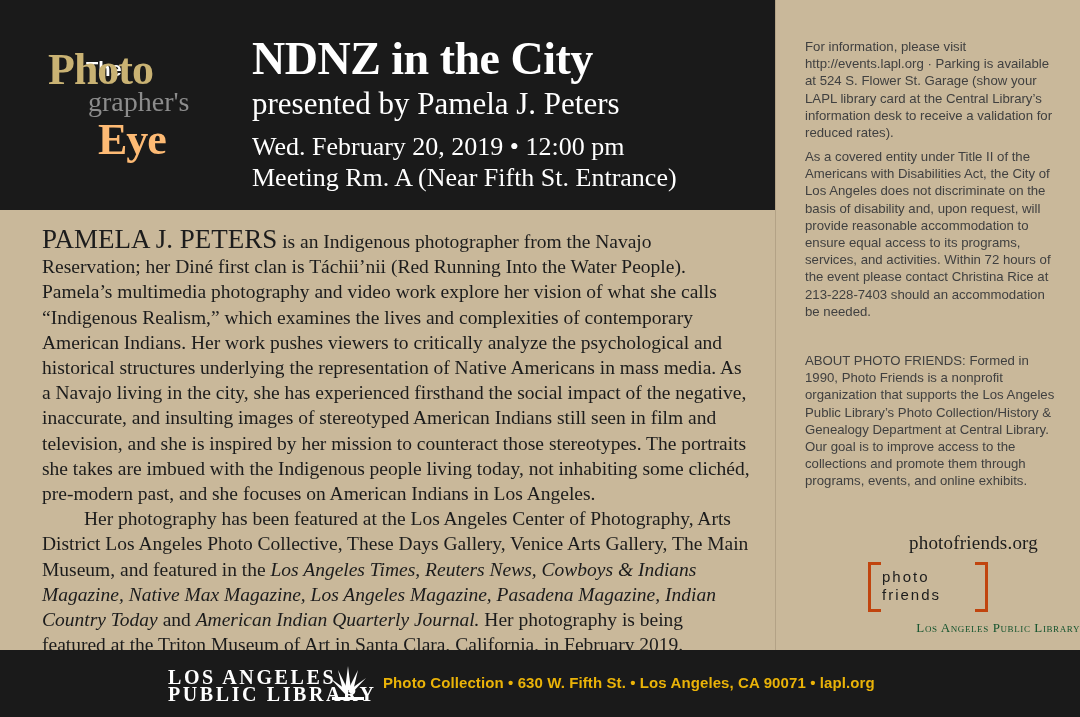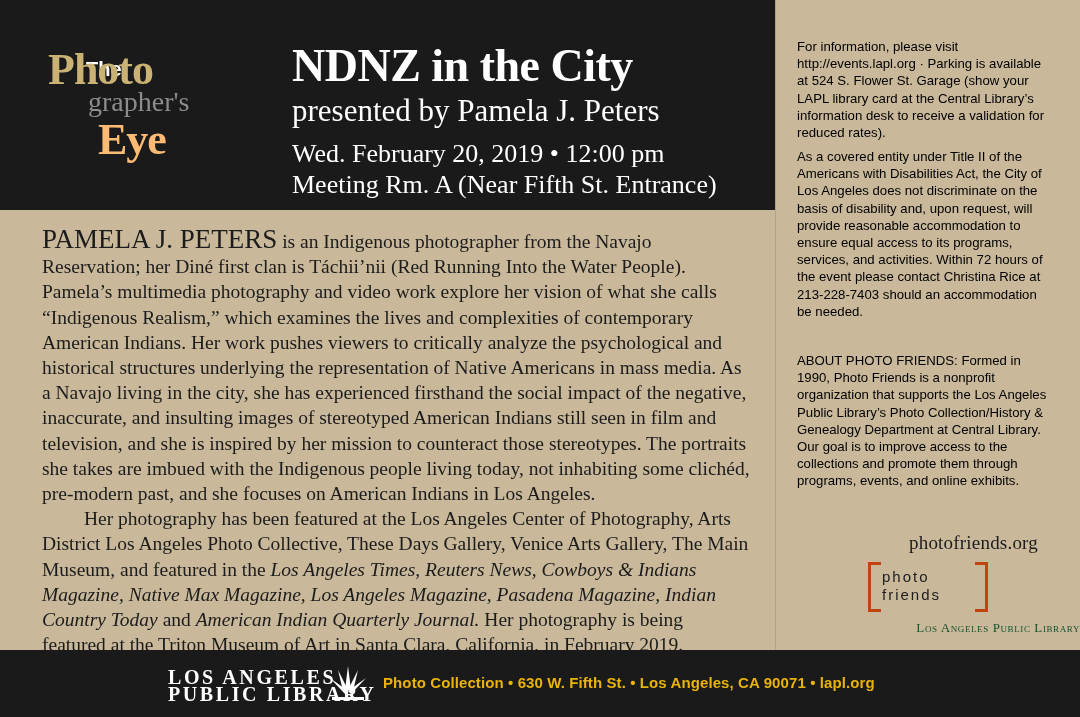--- a/index.html
+++ b/index.html
@@ -72,24 +72,23 @@
     top: 88px;
     font-size: 44px;
     font-weight: bold;
     color: #fdba74;
     letter-spacing: -1px;
   }
 
   .title-block {
     position: absolute;
     left: 252px;
-    top: 41px;
+    top: 34px;
     width: 500px;
     color: #ffffff;
-    margin-left: 40px;
   }
   .title-main {
     font-size: 46px;
     line-height: 50px;
     letter-spacing: -0.5px;
     margin: 0;
     color: #ffffff;
   }
   .title-sub {
     font-size: 31px;
@@ -159,26 +158,26 @@
     content: "";
     position: absolute;
     left: 0;
     top: 0;
     width: 1px;
     height: 650px;
     background: #b3a286;
   }
   .side-text {
     position: absolute;
-    left: 22px;
+    left: 30px;
     width: 258px;
     font-family: "Liberation Sans", sans-serif;
     font-size: 13.2px;
     line-height: 17.2px;
-    color: #000000;
+    color: #404040;
   }
   .side-p1 { top: 38px; }
   .side-p2 { top: 148px; }
   .side-p3 { top: 352px; }
 
   .side-url {
     position: absolute;
     left: 0;
     top: 532px;
     width: 305px;

